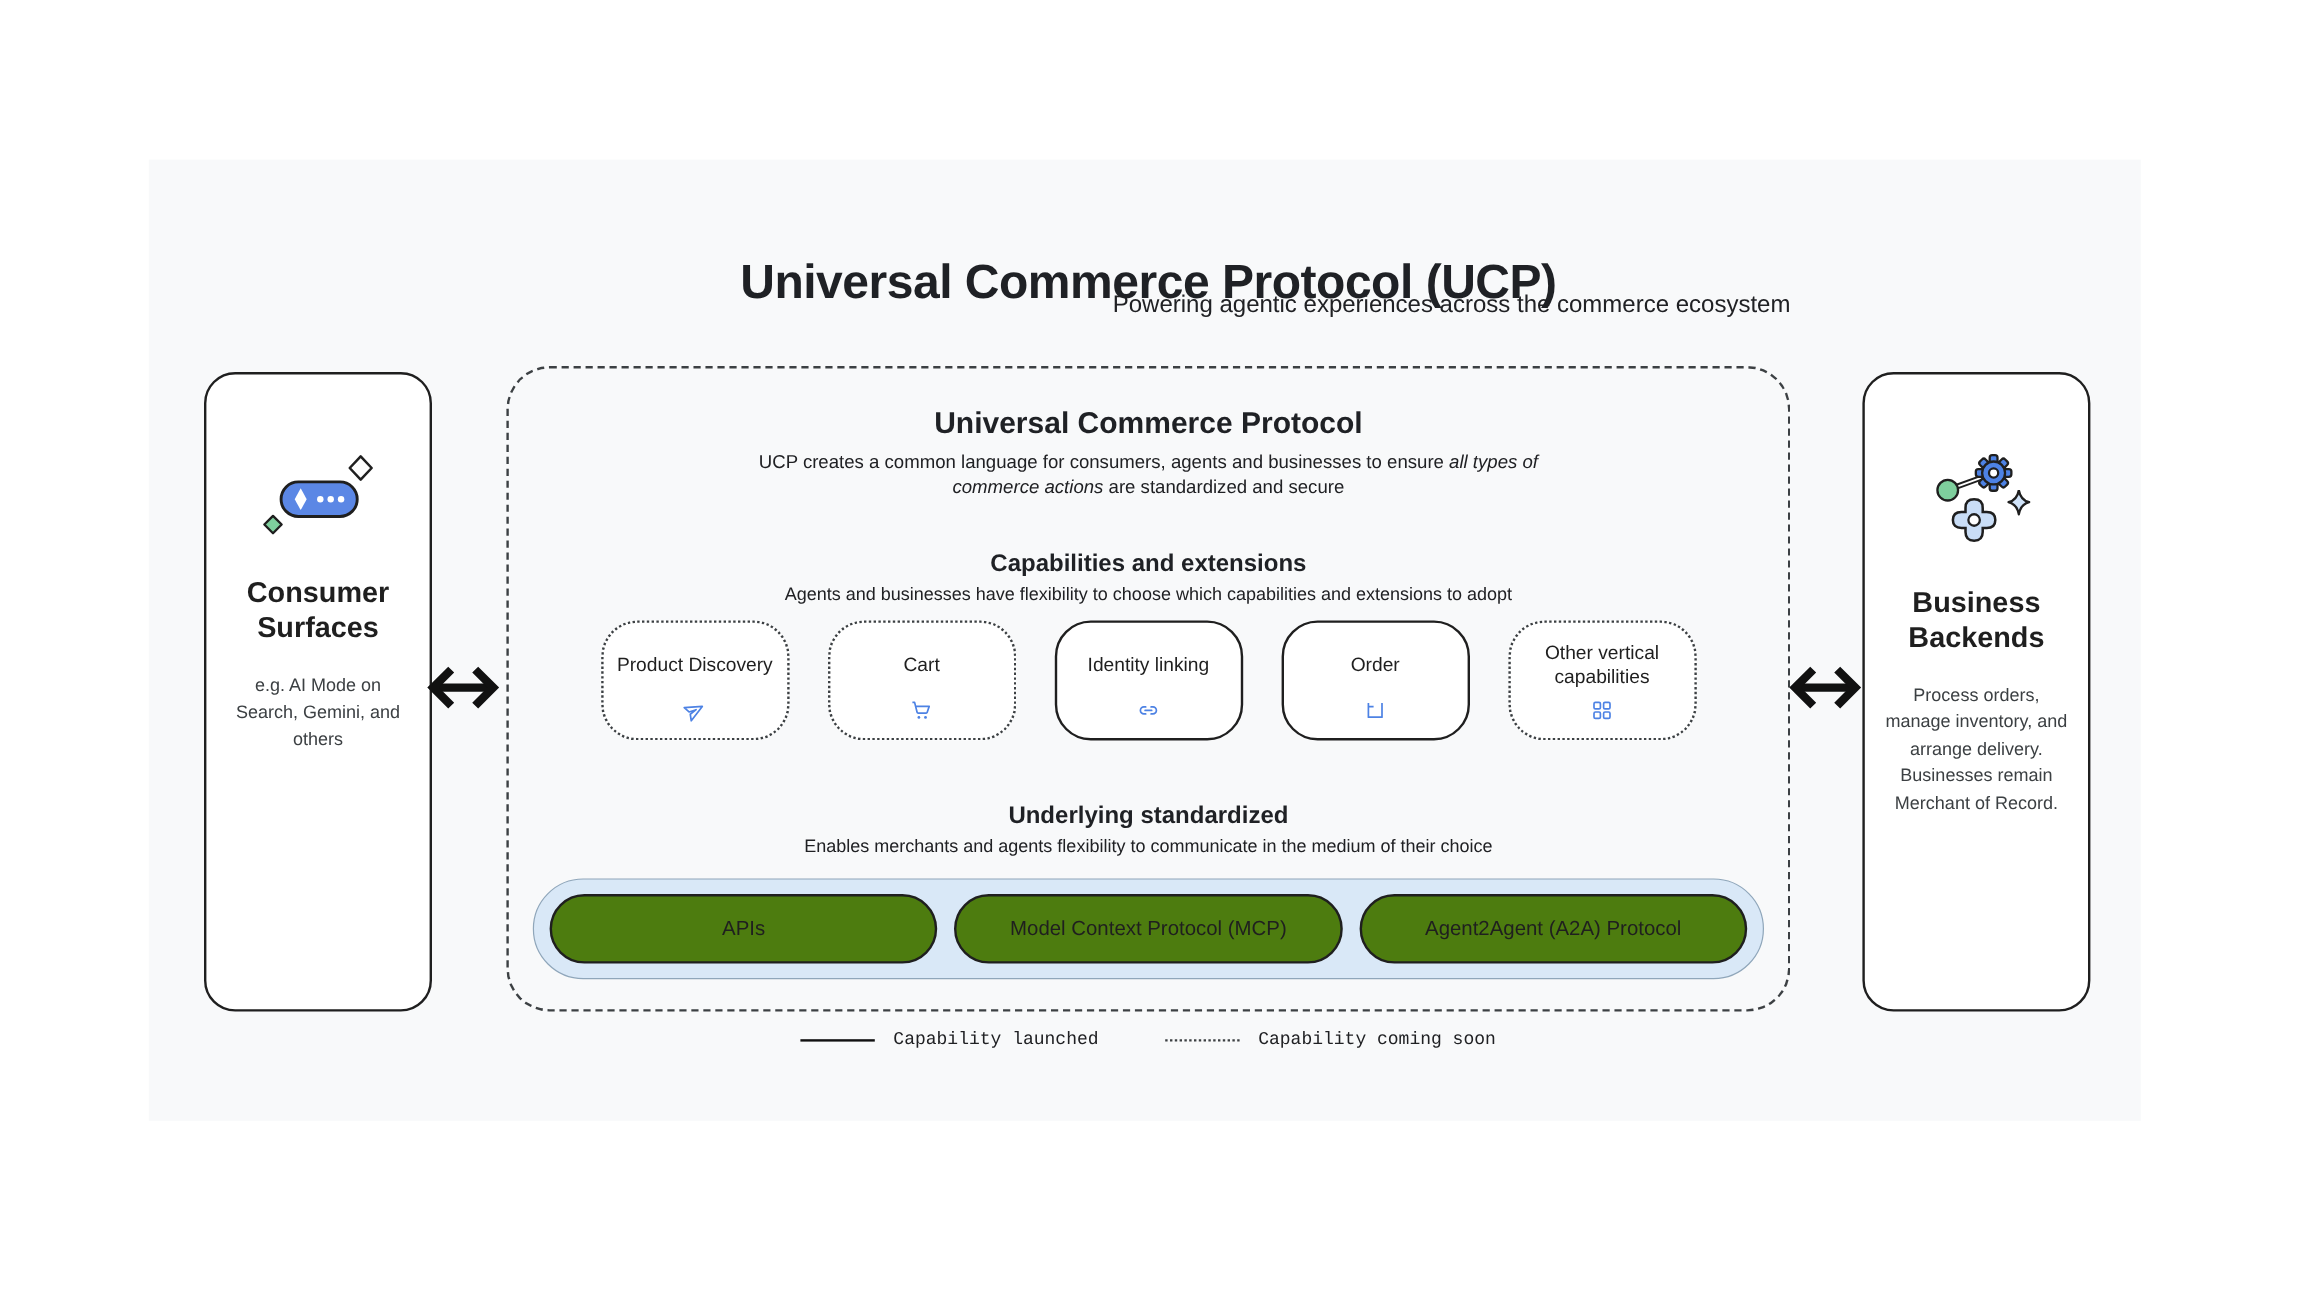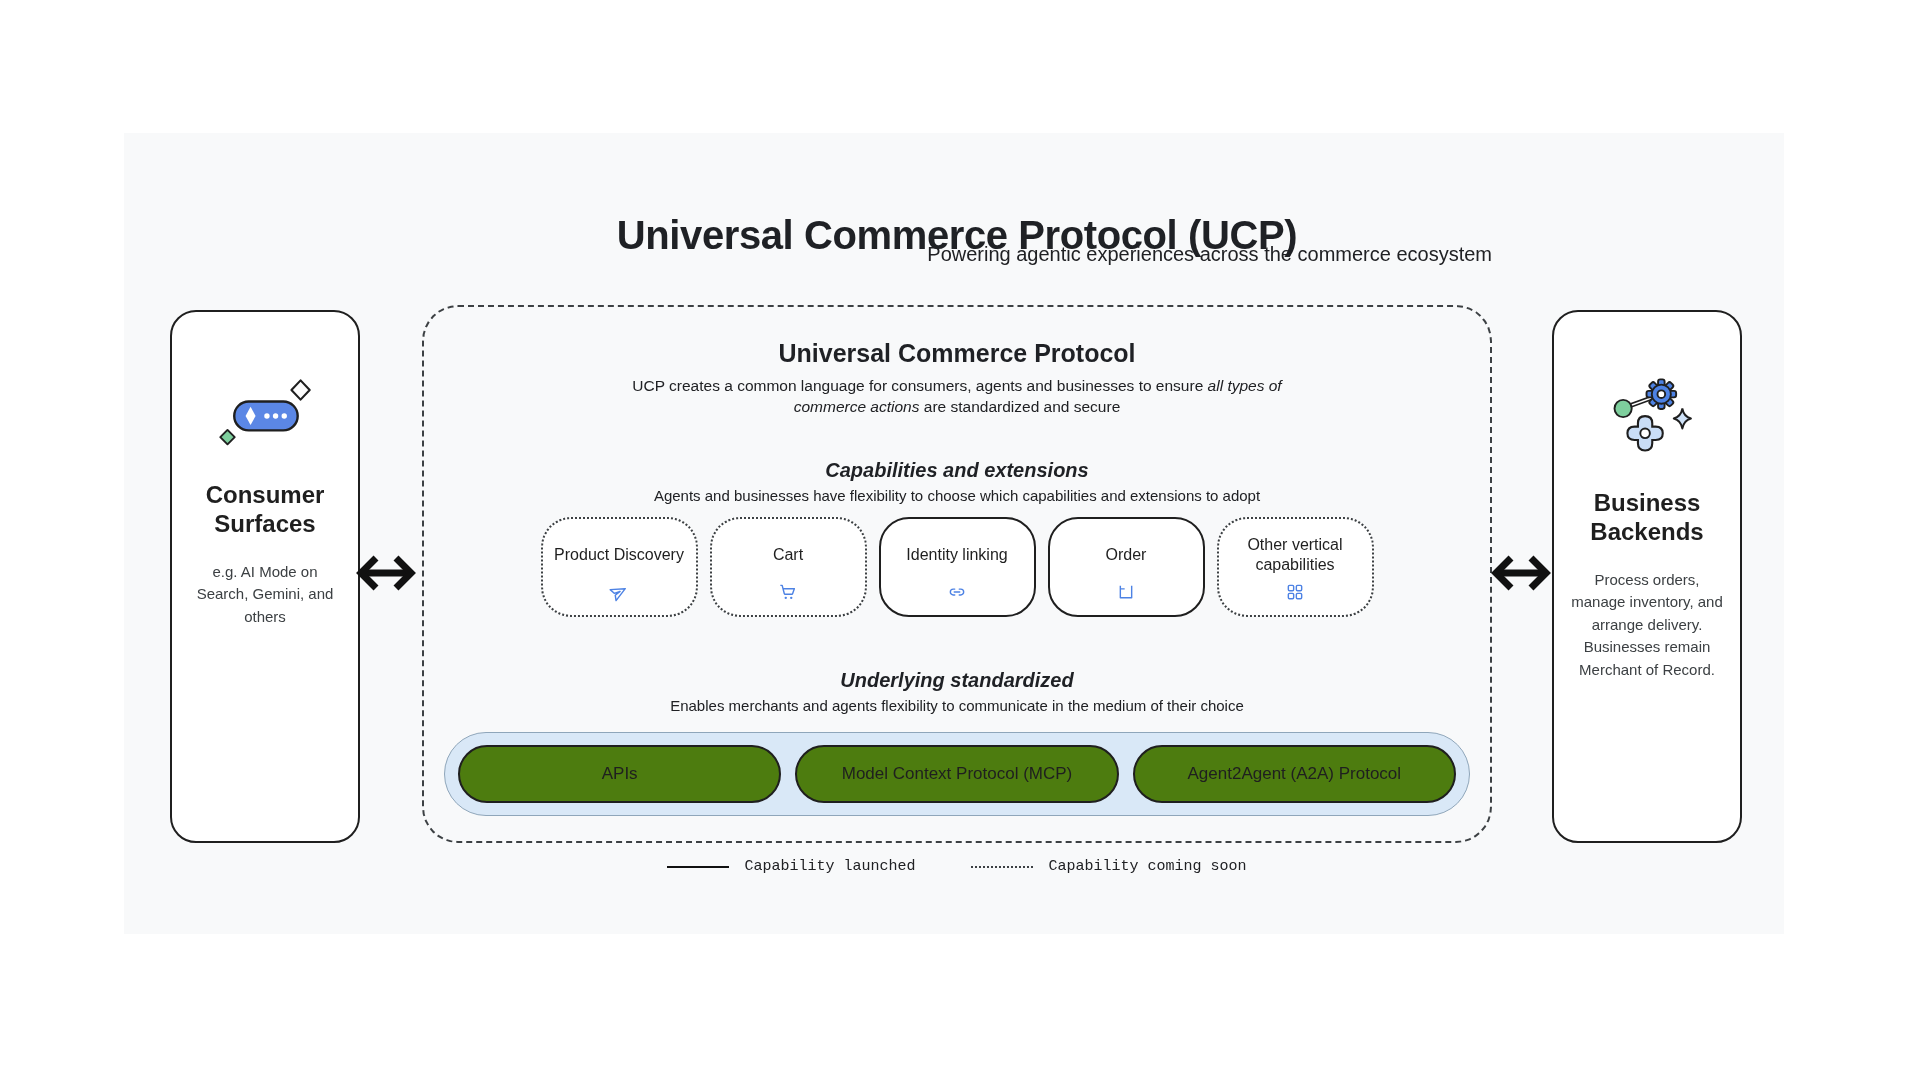--- a/index.html
+++ b/index.html
@@ -22,25 +22,25 @@
   .card-desc{font-size:15px;line-height:1.5;color:#3c4043;}
 
   .arrow{position:absolute;top:551px;}
   .arrow-left{left:355px;}
   .arrow-right{left:1490px;}
 
   .ucp-box{position:absolute;left:422px;top:305px;width:1070px;height:538px;box-sizing:border-box;
     border:2px dashed #3c4043;border-radius:36px;text-align:center;}
   .ucp-title{margin:32px 0 0 0;font-size:25px;font-weight:600;color:#1f2125;}
   .ucp-desc{margin:7px auto 0 auto;max-width:672px;font-size:15.5px;line-height:1.38;color:#202124;}
-  .section-title{margin:41px 0 0 0;font-size:20px;font-weight:600;color:#1f2125;font-style:italic;}
+  .section-title{margin:41px 0 0 0;font-size:20px;font-weight:600;color:#1f2125;}
   .section-title.comm{margin-top:52px;}
   .section-sub{margin:5px auto 0 auto;font-size:15px;color:#202124;}
 
-  .cap-row{margin-top:13px;display:flex;justify-content:center;gap:12px;}
+  .cap-row{margin-top:13px;display:flex;justify-content:center;gap:32px;}
   .cap-box{width:157px;height:100px;box-sizing:border-box;border-radius:30px;background:#ffffff;
     display:flex;flex-direction:column;align-items:center;padding:10px 10px 13px 10px;}
   .cap-box[data-status="launched"]{border:2px solid #1f1f1f;}
   .cap-box[data-status="coming-soon"]{border:2px dotted #3c4043;}
   .cap-label-wrap{flex:1;display:flex;align-items:center;justify-content:center;}
   .cap-label{font-size:16px;font-weight:500;line-height:1.25;color:#1f1f1f;}
   .cap-icon{flex:0 0 auto;}
 
   .band{margin:18px auto 0 auto;width:1026px;height:84px;box-sizing:border-box;border-radius:42px;
     background:#d9e8f7;border:1.5px solid #8fa6ba;display:flex;align-items:center;gap:14px;padding:0 13px;}

